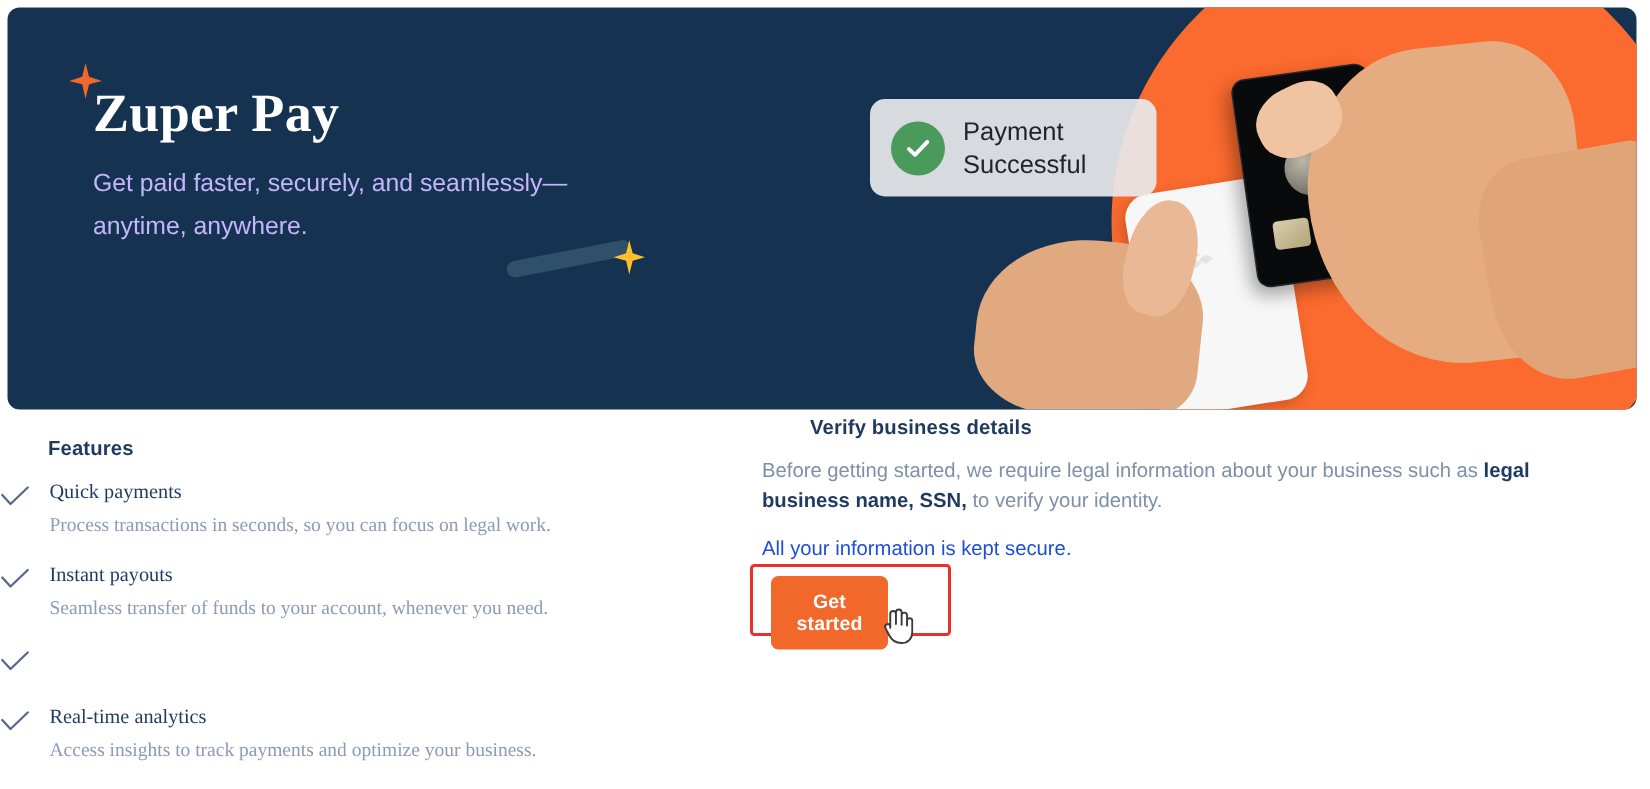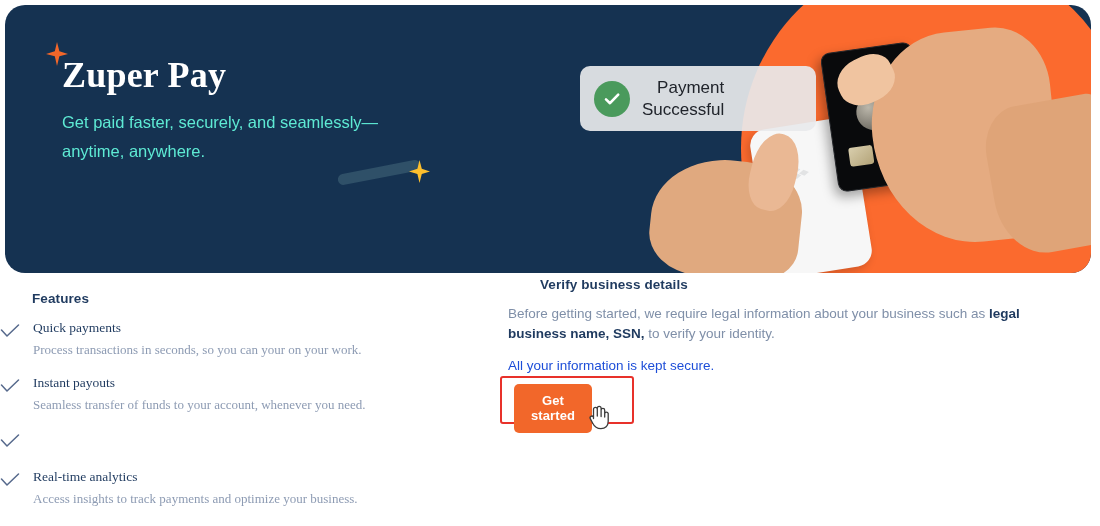--- a/index.html
+++ b/index.html
@@ -9,21 +9,21 @@
     font-family: "Liberation Sans", sans-serif;
     overflow: hidden;
   }
   #page { position: relative; width: 1100px; height: 526px; background: #fff; }
 
   
   .hero {
     position: absolute; left: 5px; top: 5px;
     width: 1086px; height: 268px;
     background: #153251;
-    border-radius: 20px;
+    border-radius: 8px;
     overflow: hidden;
   }
   .hero-orange-circle {
     position: absolute; right: -40px; top: -52px;
     width: 390px; height: 390px;
     border-radius: 50%;
     background: #fb6a2e;
   }
   .hero-photo {
     position: absolute; right: 0; top: 0;
@@ -32,45 +32,44 @@
   }
 
   .hero-text { position: absolute; left: 57px; top: 52px; width: 480px; }
   .hero-title {
     font-family: "Liberation Serif", serif;
     font-weight: 700; font-size: 36px; color: #ffffff;
     letter-spacing: .2px; line-height: 1.05;
   }
   .hero-sub {
     margin-top: 13px;
-    font-size: 16.5px; color: #5eead4; line-height: 1.78;
+    font-size: 16.5px; color: #c4b5fd; line-height: 1.78;
     font-weight: 400; max-width: 360px;
   }
 
   
   .spark { position: absolute; }
   .spark svg { display: block; }
   .spark-orange { left: 41px; top: 37px; }
   .spark-yellow { left: 404px; top: 155px; }
   .trail {
     position: absolute; left: 333px; top: 170px;
     width: 84px; height: 11px; border-radius: 6px;
     background: #2f5068;
     transform: rotate(-11deg); transform-origin: left center;
   }
 
   
   .pay-badge {
     position: absolute; left: 575px; top: 61px;
-    width: 236px; height: 65px;
+    width: 191px; height: 65px;
     background: rgba(232,233,236,0.92);
     border-radius: 10px;
     display: flex; align-items: center; gap: 12px;
     padding: 0 14px;
-    text-align: right;
   }
   .pay-check {
     width: 36px; height: 36px; border-radius: 50%;
     background: #4a9a5c; flex: 0 0 36px;
     display: flex; align-items: center; justify-content: center;
   }
   .pay-label {
     font-size: 17px; color: #20242b; line-height: 1.25; font-weight: 400;
   }
 
@@ -254,21 +253,21 @@
       <div class="feature-list">
 
         <div class="feature">
           <span class="check-icon">
             <svg width="20" height="14" viewBox="0 0 20 14">
               <path d="M1.5 6 L7 12 L18.5 1" stroke="#56698c" stroke-width="1.5" fill="none" stroke-linecap="round" stroke-linejoin="round"></path>
             </svg>
           </span>
           <div>
             <div class="feature-title">Quick payments</div>
-            <div class="feature-desc">Process transactions in seconds, so you can your on your work.</div>
+            <div class="feature-desc">Process transactions in seconds, so you can focus on legal work.</div>
           </div>
         </div>
 
         <div class="feature">
           <span class="check-icon">
             <svg width="20" height="14" viewBox="0 0 20 14">
               <path d="M1.5 6 L7 12 L18.5 1" stroke="#56698c" stroke-width="1.5" fill="none" stroke-linecap="round" stroke-linejoin="round"></path>
             </svg>
           </span>
           <div>

